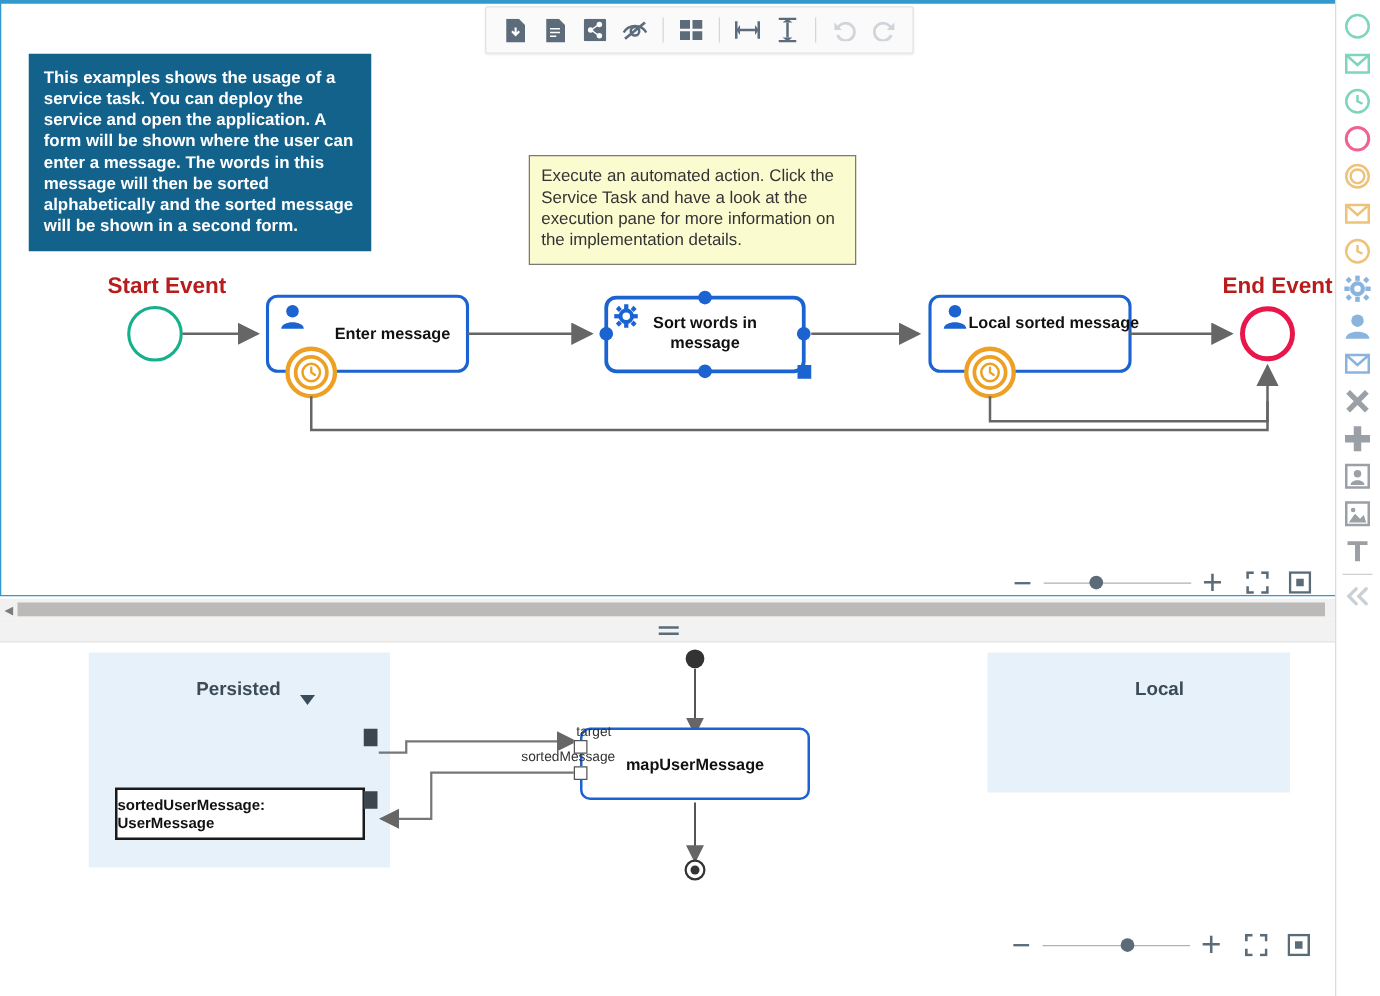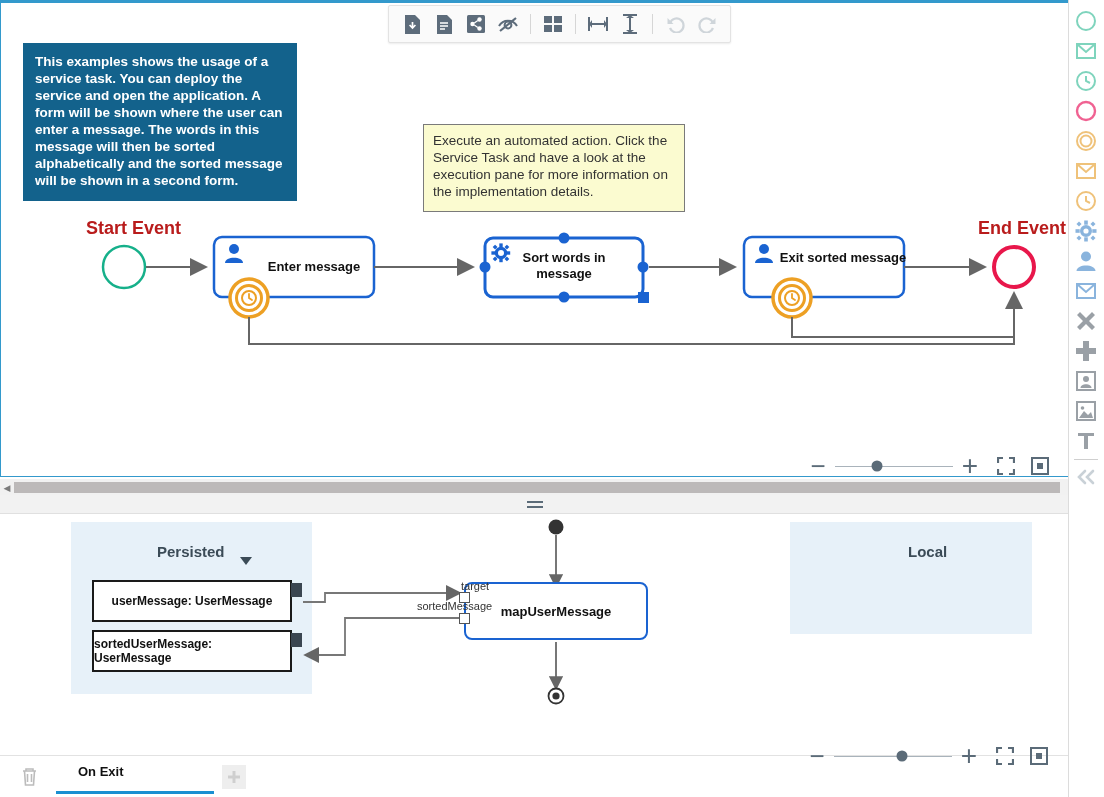--- a/index.html
+++ b/index.html
@@ -299,21 +299,21 @@
         <circle cx="791" cy="295" r="7" fill="none" stroke="#eda024" stroke-width="2"></circle>
         <path d="M791,291 L791,295 L794,297" stroke="#eda024" stroke-width="1.8" fill="none" stroke-linecap="round"></path>
       </g>
 
       <path d="M248,314 L248,341 L1013,341 L1013,318" fill="none" stroke="#666666" stroke-width="2"></path>
       <path d="M791,314 L791,334 L1013,334 L1013,290" fill="none" stroke="#666666" stroke-width="2" marker-end="url(#arrow)"></path>
     </svg>
 
     <div class="task-label" id="tl-1">Enter message</div>
     <div class="task-label" id="tl-2">Sort words in message</div>
-    <div class="task-label" id="tl-3">Exit sorted message</div>
+    <div class="task-label" id="tl-3">Local sorted message</div>
 
     <div class="diagram-label" id="lbl-start">Start Event</div>
     <div class="diagram-label" id="lbl-end">End Event</div>
 
     <div class="note" id="note-blue">This examples shows the usage of a service task. You can deploy the service and open the application. A form will be shown where the user can enter a message. The words in this message will then be sorted alphabetically and the sorted message will be shown in a second form.</div>
     <div class="note" id="note-yellow-1">Execute an automated action. Click the Service Task and have a look at the execution pane for more information on the implementation details.</div>
 
     <div id="bpmn-toolbar">
       <div class="tbtn">
         <svg width="17" height="19" viewBox="0 0 17 19">
@@ -453,21 +453,20 @@
 
     <div class="scope-title" id="title-persisted">Persisted</div>
     <div id="persisted-caret">
       <svg width="12" height="8" viewBox="0 0 12 8">
           <path d="M0,0 L12,0 L6,8 Z" fill="#3b4b57"></path>
         </svg>
     </div>
     <div class="scope-title" id="title-local">Local</div>
   </div>
 
-  <div class="data-node" id="dn-1">userMessage: UserMessage</div>
   <div class="port-dark" style="left:291px; top:583px;"></div>
 
   <div class="data-node" id="dn-2">sortedUserMessage: UserMessage</div>
   <div class="port-dark" style="left:291px; top:633px;"></div>
 
   <div id="map-node">mapUserMessage</div>
   <div class="port-open" style="left:459px; top:592px;"></div>
   <div class="port-open" style="left:459px; top:613px;"></div>
 
   <div class="edge-label" id="el-target">target</div>
@@ -488,37 +487,20 @@
         </svg>
     </div>
     <div class="zb-icon">
       <svg width="18" height="18" viewBox="0 0 18 18">
           <rect x="1" y="1" width="16" height="16" fill="none" stroke="#5b6b78" stroke-width="2"></rect>
           <rect x="6" y="6" width="6" height="6" fill="#5b6b78"></rect>
         </svg>
     </div>
   </div>
 
-  <div id="bottombar">
-    <div id="trash-btn">
-      <svg width="17" height="19" viewBox="0 0 17 19">
-          <g stroke="#bcbcbc" stroke-width="1.6" fill="none">
-            <path d="M2,4 h13 M5,4 V2 h7 v2 M3.5,4 l1,14 h8 l1,-14 M6.5,7 v8 M10.5,7 v8"></path>
-          </g>
-        </svg>
-    </div>
-    <div id="tab-onexit">
-      <span>On Exit</span>
-    </div>
-    <div id="add-tab-btn">
-      <svg width="16" height="16" viewBox="0 0 16 16">
-          <path d="M8,2 v12 M2,8 h12" stroke="#cfcfcf" stroke-width="3"></path>
-        </svg>
-    </div>
-  </div>
 
   <div id="palette">
     <div id="palette-rail">
 
       <div class="pal-item">
         <svg width="22" height="22" viewBox="0 0 22 22">
             <circle cx="11" cy="11" r="9" fill="none" stroke="#7fd4bd" stroke-width="2"></circle>
           </svg>
       </div>
       <div class="pal-item">

